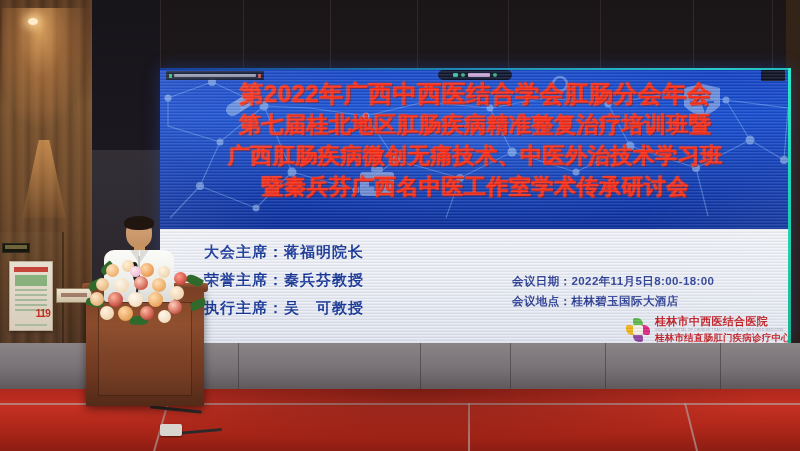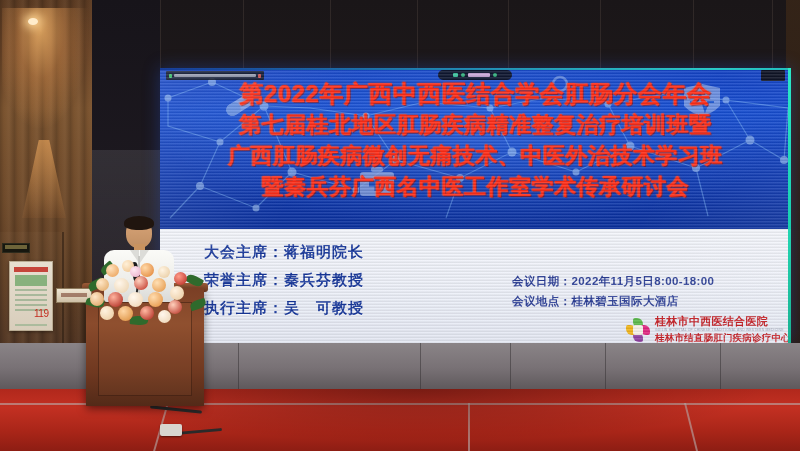--- a/index.html
+++ b/index.html
@@ -27,22 +27,22 @@
     clip-path:polygon(38% 0%,62% 0%,100% 100%,0% 100%);}
   .doorframe{position:absolute;left:0;top:232px;width:62px;height:128px;
     border-right:2px solid rgba(40,25,14,.55);background:rgba(255,235,200,.03);}
 
   .fire-notice{position:absolute;left:9px;top:261px;width:42px;height:68px;
     background:linear-gradient(180deg,#e7dfd0,#d8cdbb);border:1px solid #b9ab93;
     box-shadow:0 1px 3px rgba(0,0,0,.4);overflow:hidden;}
   .fn-title{margin:5px 4px 3px;height:5px;background:#c02a20;opacity:.85;}
   .fn-box{margin:0 5px;height:11px;background:#3e8f3e;opacity:.55;}
   .fn-line{margin:3px 5px;height:2px;background:#6f9a6f;opacity:.5;}
-  .fn-119{position:absolute;left:0;right:0;bottom:11px;color:#c32b1e;
-    font-size:10px;font-weight:normal;letter-spacing:-.5px;padding-left:24px;}
+  .fn-119{position:absolute;left:0;right:0;bottom:11px;text-align:center;color:#c32b1e;
+    font-size:10px;font-weight:bold;letter-spacing:-.5px;padding-left:24px;}
   .fn-foot{position:absolute;left:5px;right:5px;bottom:4px;height:2px;background:#7ea87e;opacity:.5;}
   .exit-sign{position:absolute;left:2px;top:243px;width:26px;height:8px;background:#17170f;
     border:1px solid #2c2a1c;}
   .exit-sign i{display:block;margin:1px 2px;height:4px;background:#b5a45c;opacity:.55;}
 
   
   .led{position:absolute;left:160px;top:68px;width:631px;height:275px;
     background:#0e3fb0;overflow:hidden;
     box-shadow:0 0 16px rgba(40,90,220,.35);}
   .led-edge-r{position:absolute;right:0;top:0;width:3px;height:275px;

